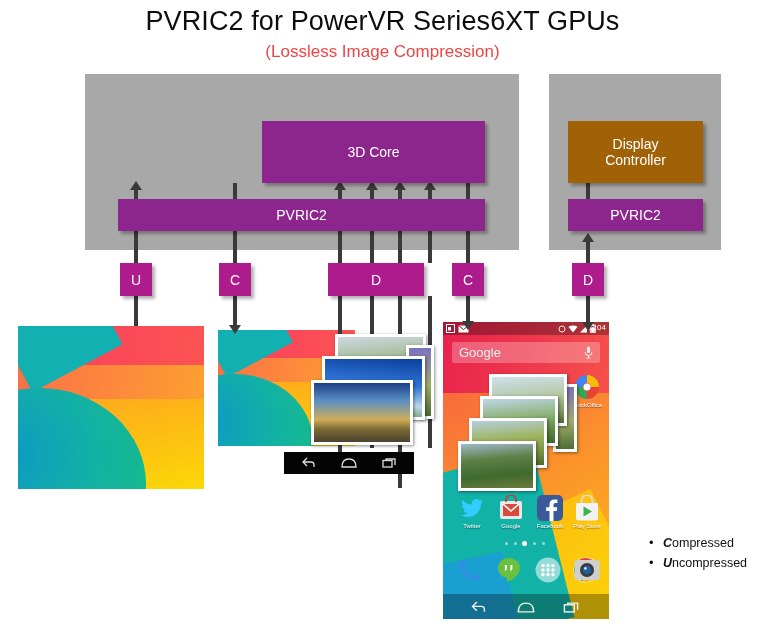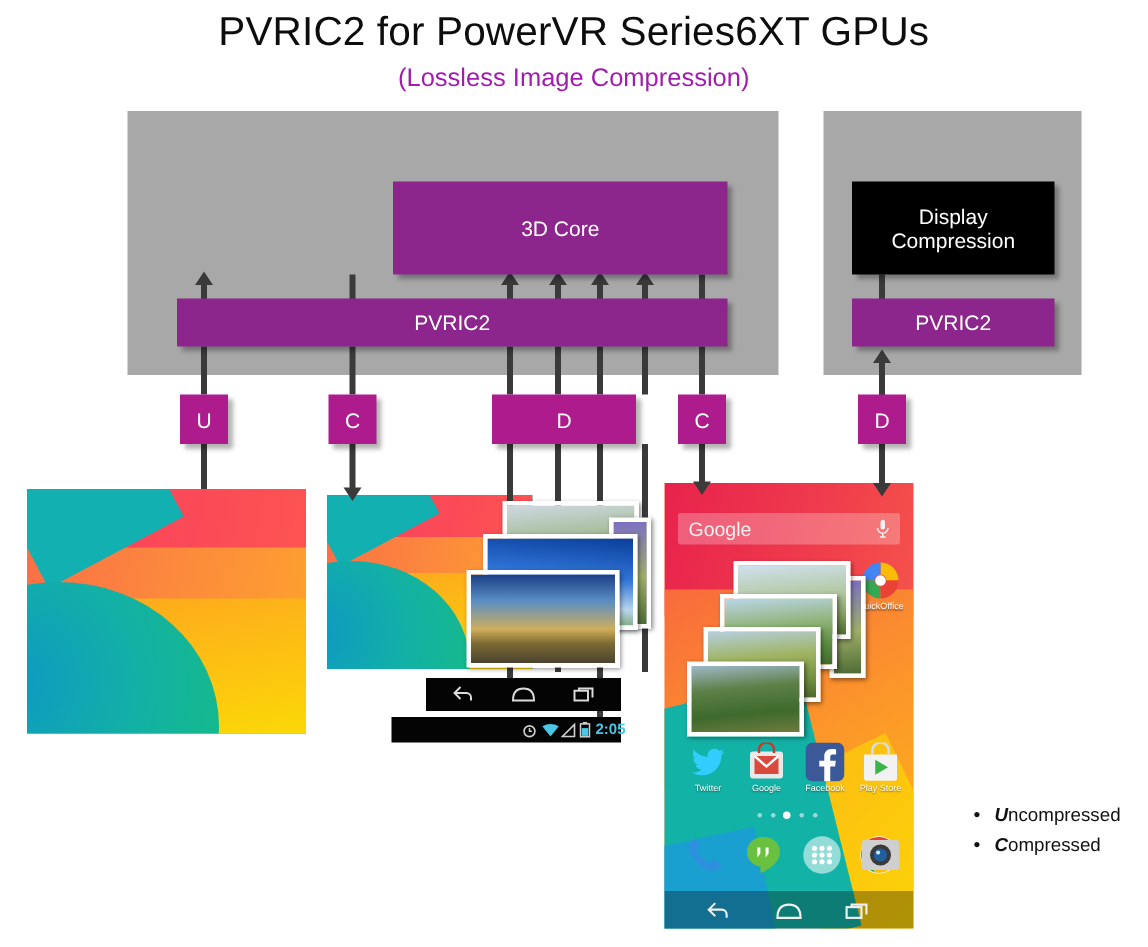--- a/index.html
+++ b/index.html
@@ -12,41 +12,41 @@
   }
   .stage{position:absolute;left:0;top:0;width:765px;height:631px;}
 
   
   .title{
     position:absolute;left:0;top:6px;width:765px;text-align:center;
     font-size:27px;color:#0d0d0d;letter-spacing:.1px;
   }
   .subtitle{
     position:absolute;left:0;top:42px;width:765px;text-align:center;
-    font-size:17px;color:#a21caf;
+    font-size:17px;color:#ef4444;
   }
 
   
   .panel{position:absolute;background:#a8a8a8;}
   .panel-left{left:85px;top:74px;width:434px;height:176px;}
   .panel-right{left:549px;top:74px;width:172px;height:176px;}
   .panel-title{
     position:absolute;left:97px;top:80px;
     font-size:17px;font-weight:bold;color:#ffffff;letter-spacing:-0.2px;
   }
 
   
   .blk{
     position:absolute;color:#fff;display:flex;align-items:center;justify-content:center;
     text-align:center;line-height:1.15;
     box-shadow:3px 3px 3px rgba(0,0,0,.30);
     z-index:4;
   }
   .blk.purple{background:#8d268c;}
-  .blk.dark{background:#000000;}
+  .blk.dark{background:#a16207;}
   .blk-2d  {left:118px;top:121px;width:128px;height:62px;font-size:14px;}
   .blk-3d  {left:262px;top:121px;width:223px;height:62px;font-size:14px;}
   .blk-pv1 {left:118px;top:199px;width:367px;height:32px;font-size:14px;}
   .blk-disp{left:568px;top:121px;width:135px;height:62px;font-size:14px;}
   .blk-pv2 {left:568px;top:199px;width:135px;height:32px;font-size:14px;}
 
   
   .vline{position:absolute;width:4px;background:#3a3a3a;z-index:2;}
   .arrow-up{
     position:absolute;width:0;height:0;z-index:3;
@@ -193,21 +193,21 @@
 
   <div class="blk purple blk-3d">
     <span>3D Core</span>
   </div>
   <div class="blk purple blk-pv1">
     <span>PVRIC2</span>
   </div>
   <div class="blk dark blk-disp">
     <span>
       <span>Display</span><br>
-      <span>Compression</span>
+      <span>Controller</span>
     </span>
   </div>
   <div class="blk purple blk-pv2">
     <span>PVRIC2</span>
   </div>
 
   <div class="badge" style="left:120px;top:263px;width:32px;">
     <span>U</span>
   </div>
   <div class="badge" style="left:219px;top:263px;width:32px;">
@@ -262,48 +262,55 @@
     </svg>
     <svg class="navicon" style="left:57px;top:6px;" width="16" height="10" viewBox="0 0 16 10">
       <path d="M1 9 Q1 1 8 1 Q15 1 15 9 Z" fill="none" stroke="#dcdcdc" stroke-width="1.3"></path>
     </svg>
     <svg class="navicon" style="left:98px;top:6px;" width="14" height="10" viewBox="0 0 14 10">
       <rect x="1" y="2.5" width="9" height="6.5" fill="none" stroke="#dcdcdc" stroke-width="1.3"></rect>
       <path d="M4 2.5 V1 H13 V7" fill="none" stroke="#dcdcdc" stroke-width="1.3"></path>
     </svg>
   </div>
 
-  <div class="statusbar" style="left:261px;top:478px;width:153px;height:17px;z-index:8;">
-    <svg class="navicon" style="left:87px;top:4px;" width="10" height="10" viewBox="0 0 10 10">
-      <circle cx="5" cy="5.5" r="3.6" fill="none" stroke="#cfcfcf" stroke-width="1.1"></circle>
-      <path d="M5 3.4 V5.5 H6.6" fill="none" stroke="#cfcfcf" stroke-width="1"></path>
-    </svg>
-    <svg class="navicon" style="left:100px;top:4px;" width="12" height="10" viewBox="0 0 12 10">
-      <path d="M6 9 L0.5 2.2 Q6 -1 11.5 2.2 Z" fill="#49c7e6"></path>
-    </svg>
-    <svg class="navicon" style="left:113px;top:4px;" width="10" height="10" viewBox="0 0 10 10">
-      <path d="M9 1 V9 H1 Z" fill="none" stroke="#cfcfcf" stroke-width="1.1"></path>
-    </svg>
-    <svg class="navicon" style="left:125px;top:3px;" width="8" height="11" viewBox="0 0 8 11">
-      <rect x="1" y="1.6" width="6" height="8.6" fill="none" stroke="#cfcfcf" stroke-width="1"></rect>
-      <rect x="2.6" y="0.3" width="2.8" height="1.4" fill="#cfcfcf"></rect>
-      <rect x="1.8" y="4.4" width="4.4" height="5.2" fill="#49c7e6"></rect>
-    </svg>
-    <span class="sb-text" style="left:136px;top:3px;">2:05</span>
-  </div>
 
   <div class="phone">
     <div class="phone-bg">
       <div class="p-red"></div>
       <div class="p-or"></div>
       <div class="p-yel"></div>
       <div class="p-teal"></div>
       <div class="p-blue"></div>
     </div>
 
+    <div class="phone-status">
+      <svg style="position:absolute;left:3px;top:2px;" width="9" height="9" viewBox="0 0 9 9">
+        <rect x="0.5" y="0.5" width="8" height="8" fill="none" stroke="#fff" stroke-width="1"></rect>
+        <rect x="2" y="3" width="3" height="3.5" fill="#fff"></rect>
+      </svg>
+      <svg style="position:absolute;left:15px;top:3px;" width="11" height="8" viewBox="0 0 11 8">
+        <rect x="0.5" y="0.5" width="10" height="7" fill="#fff"></rect>
+        <path d="M0.5 0.5 L5.5 4.5 L10.5 0.5" fill="none" stroke="#8a1b2a" stroke-width="1"></path>
+      </svg>
+      <svg style="position:absolute;right:43px;top:3px;" width="8" height="8" viewBox="0 0 8 8">
+        <path d="M1 4 a3 3 0 0 1 6 0 M7 4 a3 3 0 0 1 -6 0" fill="none" stroke="#fff" stroke-width="0.9"></path>
+      </svg>
+      <svg style="position:absolute;right:31px;top:3px;" width="10" height="8" viewBox="0 0 10 8">
+        <path d="M5 7.4 L0.4 1.8 Q5 -0.8 9.6 1.8 Z" fill="#fff"></path>
+      </svg>
+      <svg style="position:absolute;right:21px;top:3px;" width="9" height="8" viewBox="0 0 9 8">
+        <path d="M8 0.6 V7.4 H1 Z" fill="#fff"></path>
+      </svg>
+      <svg style="position:absolute;right:13px;top:2px;" width="6" height="9" viewBox="0 0 6 9">
+        <rect x="0.5" y="1.2" width="5" height="7.3" fill="none" stroke="#fff" stroke-width="0.8"></rect>
+        <rect x="1.8" y="0.2" width="2.4" height="1.1" fill="#fff"></rect>
+        <rect x="1.2" y="3.4" width="3.6" height="4.6" fill="#fff"></rect>
+      </svg>
+      <span class="p-clock">12:04</span>
+    </div>
 
     <div class="searchbar">
       <span class="g-word">Google</span>
       <svg style="position:absolute;right:7px;top:4px;" width="9" height="13" viewBox="0 0 9 13">
         <rect x="3" y="0.5" width="3" height="6.5" rx="1.5" fill="#f0f0f0"></rect>
         <path d="M1 6 a3.5 3.5 0 0 0 7 0 M4.5 9.6 V12 M2.6 12 H6.4" fill="none" stroke="#f0f0f0" stroke-width="1"></path>
       </svg>
     </div>
 
     <div class="photo ph-wind" style="left:46px;top:52px;width:72px;height:46px;z-index:5;"></div>
@@ -398,20 +405,20 @@
       </svg>
       <svg class="navicon" style="left:120px;top:8px;" width="16" height="11" viewBox="0 0 14 10">
         <rect x="1" y="2.5" width="9" height="6.5" fill="none" stroke="#f0f0f0" stroke-width="1.3"></rect>
         <path d="M4 2.5 V1 H13 V7" fill="none" stroke="#f0f0f0" stroke-width="1.3"></path>
       </svg>
     </div>
   </div>
 
   <div class="legend">
     <div class="li">
+      <b>C</b><span>ompressed</span>
+    </div>
+    <div class="li">
       <b>U</b><span>ncompressed</span>
     </div>
-    <div class="li">
-      <b>C</b><span>ompressed</span>
-    </div>
   </div>
 
 </div>
 
 </body></html>

